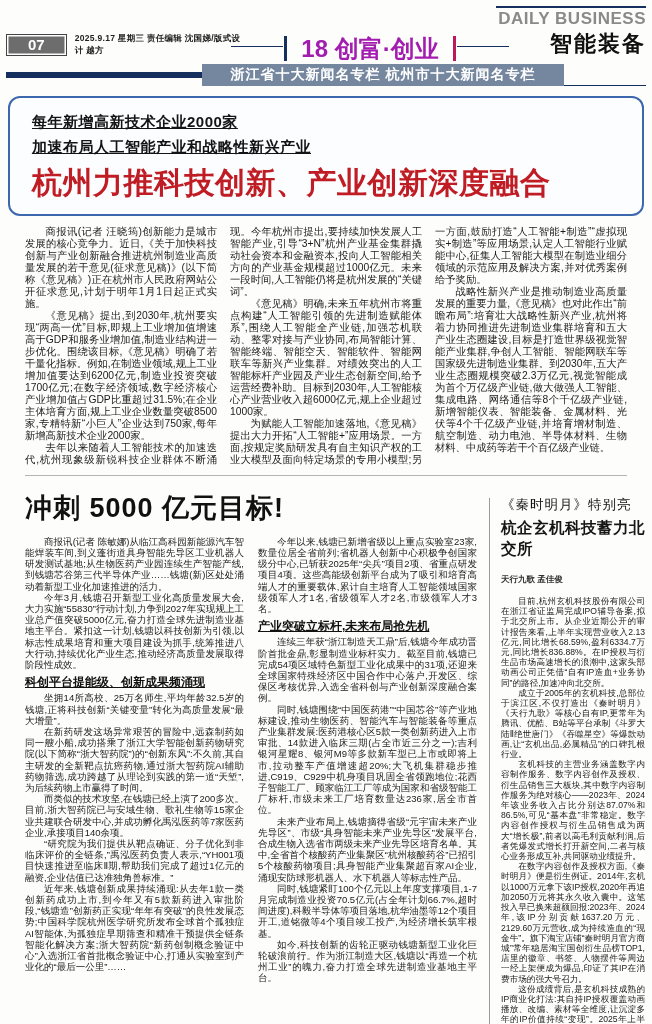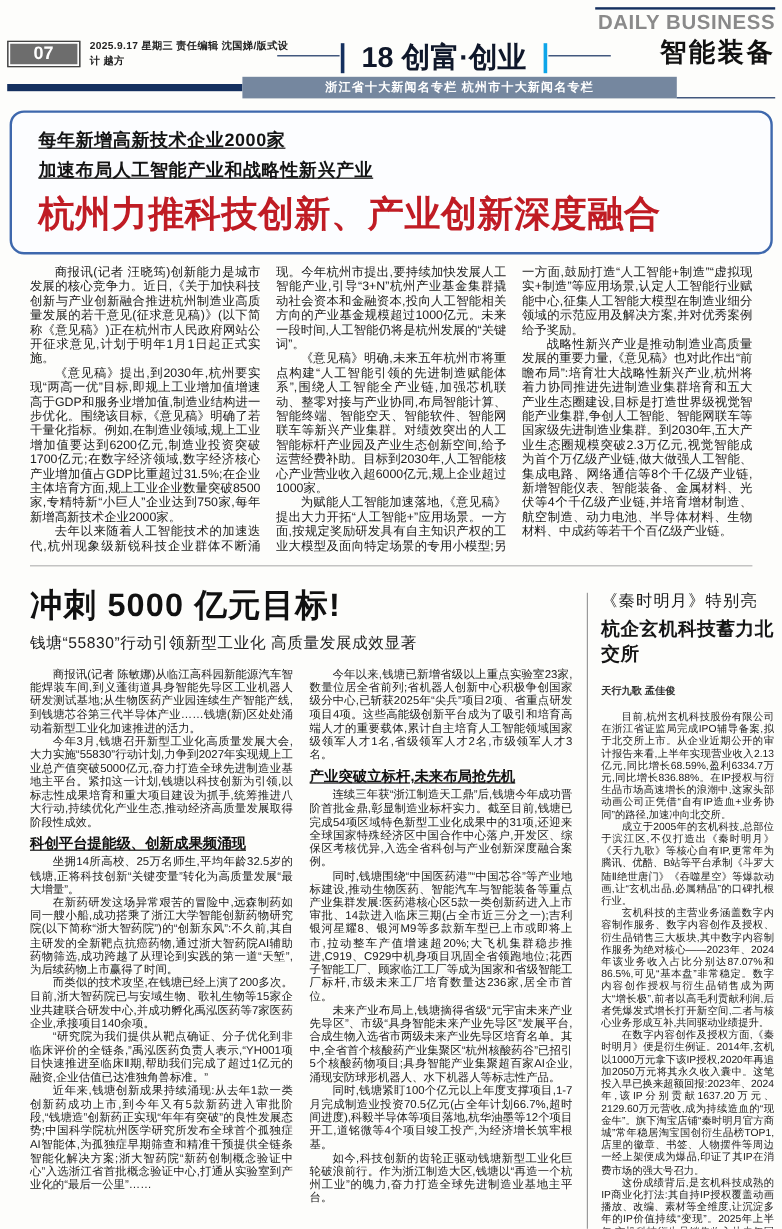--- a/index.html
+++ b/index.html
@@ -7,32 +7,32 @@
   .page{position:relative;width:652px;height:1024px;background:#fdfdfb;}
 
   
   .masthead{padding:6px 6px 0 6px;}
   .mast-top{display:flex;align-items:flex-end;}
   .mast-left{display:flex;align-items:center;gap:8px;width:238px;padding-bottom:4px;}
   .pagenum{background:#6d6d6d;color:#fff;font-weight:bold;font-size:15px;padding:1px 21px;
            border:1px solid #444;box-shadow:inset 0 0 0 1.5px #fff;line-height:1.2;}
   .dateline{font-size:8.5px;font-weight:bold;color:#222;letter-spacing:.3px;}
   .mast-center{flex:1;text-align:center;}
-  .section-title{display:inline-block;font-size:24px;font-weight:900;color:#0f172a;
-                 border-left:3px solid #15305f;border-right:3px solid #0ea5e9;
+  .section-title{display:inline-block;font-size:24px;font-weight:900;color:#a21caf;
+                 border-left:3px solid #15305f;border-right:3px solid #be185d;
                  padding:0 14px;line-height:1.05;position:relative;}
   .section-title:before,.section-title:after{content:"";position:absolute;top:40%;width:52px;height:1.5px;background:#15305f;}
   .section-title:before{left:-56px;}
   .section-title:after{right:-56px;}
   .mast-right{width:150px;text-align:right;padding-bottom:2px;}
   .brand-en{font-size:17px;font-weight:bold;color:#8a8a8a;letter-spacing:.5px;border-top:2px solid #15305f;padding-top:1px;}
   .brand-cn{font-size:22px;font-weight:900;color:#111;letter-spacing:2px;}
   .mast-bottom{display:flex;align-items:center;margin-top:3px;}
   .thick-rule{height:6px;background:#15305f;flex:0 0 196px;}
-  .banner{flex:0 0 362px;background:#75879f;color:#fff;font-size:10px;font-weight:bold;
+  .banner{flex:0 0 362px;background:#75879f;color:#fff;font-size:14px;font-weight:bold;
           text-align:center;letter-spacing:1px;padding:2px 0;}
   .mast-spacer{flex:1;border-bottom:1px solid #15305f;align-self:flex-end;}
 
   
   .lead-box{margin:10px 8px 0 8px;border:2px solid #3e68ad;border-radius:12px;
             padding:12px 22px 14px 22px;background:#fcfdff;}
   .kicker{font-size:15px;font-weight:bold;color:#141414;line-height:1.65;letter-spacing:.5px;text-decoration:underline;}
   .lead-headline{font-size:30px;font-weight:900;color:#c01c24;letter-spacing:.5px;margin-top:6px;line-height:1.15;}
   .lead-body{margin:10px 25px 0 25px;column-count:3;column-gap:13px;
              font-size:10.3px;line-height:12px;text-align:justify;}
@@ -95,21 +95,20 @@
       <p>《意见稿》明确,未来五年杭州市将重点构建“人工智能引领的先进制造赋能体系”,围绕人工智能全产业链,加强芯机联动、整零对接与产业协同,布局智能计算、智能终端、智能空天、智能软件、智能网联车等新兴产业集群。对绩效突出的人工智能标杆产业园及产业生态创新空间,给予运营经费补助。目标到2030年,人工智能核心产业营业收入超6000亿元,规上企业超过1000家。</p>
       <p>为赋能人工智能加速落地,《意见稿》提出大力开拓“人工智能+”应用场景。一方面,按规定奖励研发具有自主知识产权的工业大模型及面向特定场景的专用小模型;另一方面,鼓励打造“人工智能+制造”“虚拟现实+制造”等应用场景,认定人工智能行业赋能中心,征集人工智能大模型在制造业细分领域的示范应用及解决方案,并对优秀案例给予奖励。</p>
       <p>战略性新兴产业是推动制造业高质量发展的重要力量,《意见稿》也对此作出“前瞻布局”:培育壮大战略性新兴产业,杭州将着力协同推进先进制造业集群培育和五大产业生态圈建设,目标是打造世界级视觉智能产业集群,争创人工智能、智能网联车等国家级先进制造业集群。到2030年,五大产业生态圈规模突破2.3万亿元,视觉智能成为首个万亿级产业链,做大做强人工智能、集成电路、网络通信等8个千亿级产业链,新增智能仪表、智能装备、金属材料、光伏等4个千亿级产业链,并培育增材制造、航空制造、动力电池、半导体材料、生物材料、中成药等若干个百亿级产业链。</p>
     </div>
 
   <div class="big-divider"></div>
 
   <div class="lower">
     <div class="second-story">
       <div class="second-headline">冲刺 5000 亿元目标!</div>
-      <div class="second-deck">钱塘“55830”行动引领新型工业化 高质量发展成效显著</div>
       <div class="second-body story-body">
           <p>商报讯(记者 陈敏娜)从临江高科园新能源汽车智能焊装车间,到义蓬街道具身智能先导区工业机器人研发测试基地;从生物医药产业园连续生产智能产线,到钱塘芯谷第三代半导体产业……钱塘(新)区处处涌动着新型工业化加速推进的活力。</p>
           <p>今年3月,钱塘召开新型工业化高质量发展大会,大力实施“55830”行动计划,力争到2027年实现规上工业总产值突破5000亿元,奋力打造全球先进制造业基地主平台。紧扣这一计划,钱塘以科技创新为引领,以标志性成果培育和重大项目建设为抓手,统筹推进八大行动,持续优化产业生态,推动经济高质量发展取得阶段性成效。</p>
           <h4>科创平台提能级、创新成果频涌现</h4>
           <p>坐拥14所高校、25万名师生,平均年龄32.5岁的钱塘,正将科技创新“关键变量”转化为高质量发展“最大增量”。</p>
           <p>在新药研发这场异常艰苦的冒险中,远森制药如同一艘小船,成功搭乘了浙江大学智能创新药物研究院(以下简称“浙大智药院”)的“创新东风”:不久前,其自主研发的全新靶点抗癌药物,通过浙大智药院AI辅助药物筛选,成功跨越了从理论到实践的第一道“天堑”,为后续药物上市赢得了时间。</p>
           <p>而类似的技术攻坚,在钱塘已经上演了200多次。目前,浙大智药院已与安域生物、歌礼生物等15家企业共建联合研发中心,并成功孵化禹泓医药等7家医药企业,承接项目140余项。</p>
           <p>“研究院为我们提供从靶点确证、分子优化到非临床评价的全链条,”禹泓医药负责人表示,“YH001项目快速推进至临床Ⅱ期,帮助我们完成了超过1亿元的融资,企业估值已达准独角兽标准。”</p>
           <p>近年来,钱塘创新成果持续涌现:从去年1款一类创新药成功上市,到今年又有5款新药进入审批阶段,“钱塘造”创新药正实现“年年有突破”的良性发展态势;中国科学院杭州医学研究所发布全球首个孤独症AI智能体,为孤独症早期筛查和精准干预提供全链条智能化解决方案;浙大智药院“新药创制概念验证中心”入选浙江省首批概念验证中心,打通从实验室到产业化的“最后一公里”……</p>
           <p>今年以来,钱塘已新增省级以上重点实验室23家,数量位居全省前列;省机器人创新中心积极争创国家级分中心,已斩获2025年“尖兵”项目2项、省重点研发项目4项。这些高能级创新平台成为了吸引和培育高端人才的重要载体,累计自主培育人工智能领域国家级领军人才1名,省级领军人才2名,市级领军人才3名。</p>

